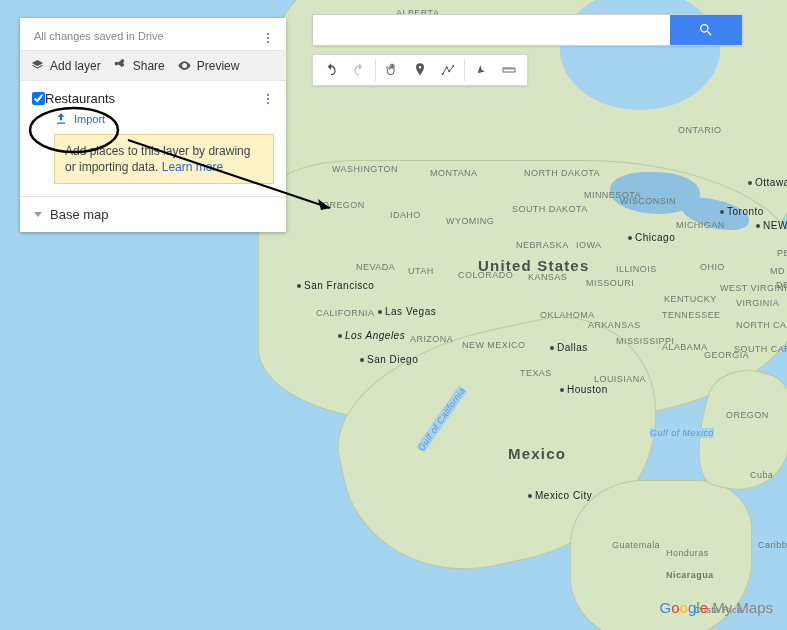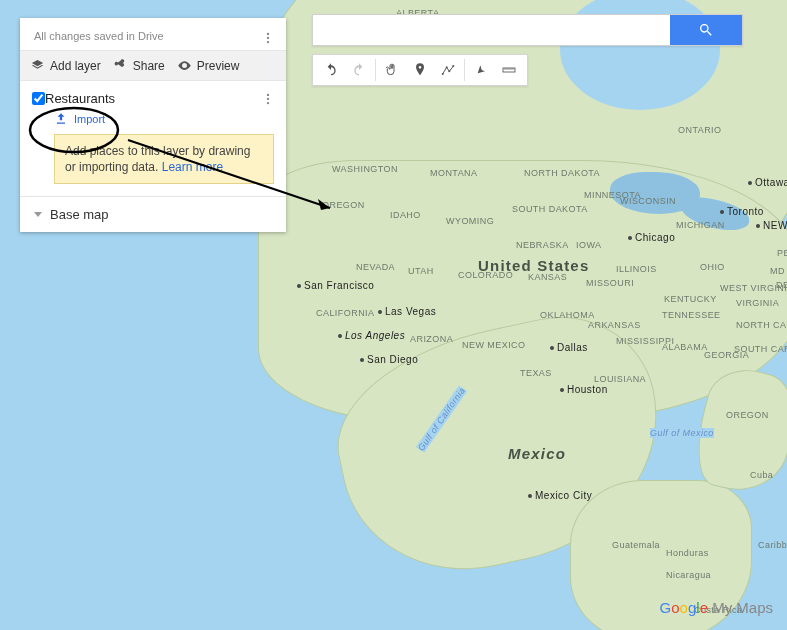--- a/index.html
+++ b/index.html
@@ -63,21 +63,21 @@
   <div class="land" style="left:340px;top:330px;width:320px;height:230px;border-radius:55% 30% 50% 40%/40% 40% 60% 50%;transform:rotate(-12deg);"></div>
   <div class="land" style="left:570px;top:480px;width:180px;height:160px;border-radius:40% 30% 50% 40%;"></div>
   <div class="land" style="left:700px;top:370px;width:90px;height:120px;border-radius:50% 40% 60% 30%/30% 50% 40% 60%;transform:rotate(15deg);"></div>
 
   <div class="lakes" style="left:610px;top:172px;width:90px;height:42px;"></div>
   <div class="lakes" style="left:680px;top:200px;width:70px;height:28px;transform:rotate(12deg);"></div>
   <div class="sea" style="left:560px;top:-10px;width:160px;height:120px;border-radius:50%;"></div>
 
   <div id="label-layer">
         <div class="maplabel big" style="left: 478px; top: 257px;">United States</div>
-        <div class="maplabel big" style="left: 508px; top: 445px; font-style: italic;">Mexico</div>
+        <div class="maplabel big" style="left: 508px; top: 445px;">Mexico</div>
         <div class="maplabel" style="left: 396px; top: 8px;">ALBERTA</div>
         <div class="maplabel" style="left: 530px; top: 12px;">MANITOBA</div>
         <div class="maplabel" style="left: 678px; top: 125px;">ONTARIO</div>
         <div class="maplabel" style="left: 332px; top: 164px;">WASHINGTON</div>
         <div class="maplabel" style="left: 430px; top: 168px;">MONTANA</div>
         <div class="maplabel" style="left: 524px; top: 168px;">NORTH
 DAKOTA</div>
         <div class="maplabel" style="left: 584px; top: 190px;">MINNESOTA</div>
         <div class="maplabel" style="left: 322px; top: 200px;">OREGON</div>
         <div class="maplabel" style="left: 390px; top: 210px;">IDAHO</div>
@@ -112,21 +112,21 @@
         <div class="maplabel" style="left: 616px; top: 336px;">MISSISSIPPI</div>
         <div class="maplabel" style="left: 662px; top: 342px;">ALABAMA</div>
         <div class="maplabel" style="left: 704px; top: 350px;">GEORGIA</div>
         <div class="maplabel" style="left: 734px; top: 344px;">SOUTH
 CAROLINA</div>
         <div class="maplabel" style="left: 520px; top: 368px;">TEXAS</div>
         <div class="maplabel" style="left: 594px; top: 374px;">LOUISIANA</div>
         <div class="maplabel" style="left: 726px; top: 410px;">OREGON</div>
         <div class="maplabel" style="left: 612px; top: 540px;">Guatemala</div>
         <div class="maplabel" style="left: 666px; top: 548px;">Honduras</div>
-        <div class="maplabel" style="left: 666px; top: 570px;">Nicaragua</div>
+        <div class="maplabel" style="left: 666px; top: 570px; font-weight: bold;">Nicaragua</div>
         <div class="maplabel" style="left: 648px; top: 605px; margin-left: 46px;">Costa Rica</div>
         <div class="maplabel" style="left: 750px; top: 470px;">Cuba</div>
         <div class="maplabel" style="left: 758px; top: 540px;">Caribbe</div>
         <div class="maplabel city" style="left: 748px; top: 177px;">Ottawa</div>
         <div class="maplabel city" style="left: 720px; top: 206px;">Toronto</div>
         <div class="maplabel city" style="left: 756px; top: 220px;">NEW YOR</div>
         <div class="maplabel city" style="left: 628px; top: 232px;">Chicago</div>
         <div class="maplabel city" style="left: 297px; top: 280px;">San Francisco</div>
         <div class="maplabel city" style="left: 378px; top: 306px;">Las Vegas</div>
         <div class="maplabel city" style="left: 338px; top: 330px; font-style: italic;">Los Angeles</div>

